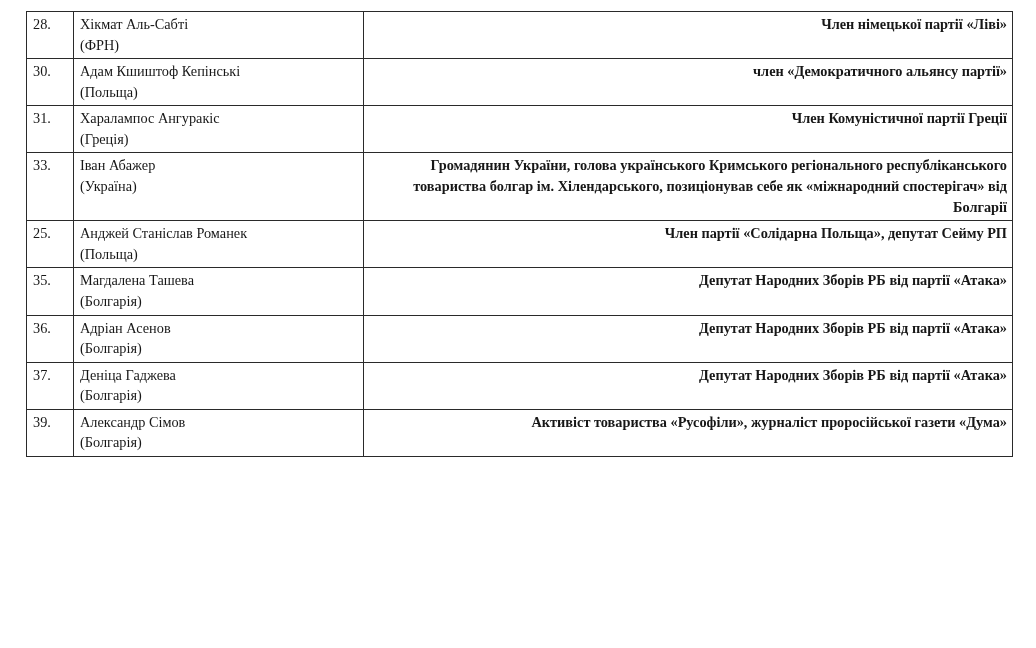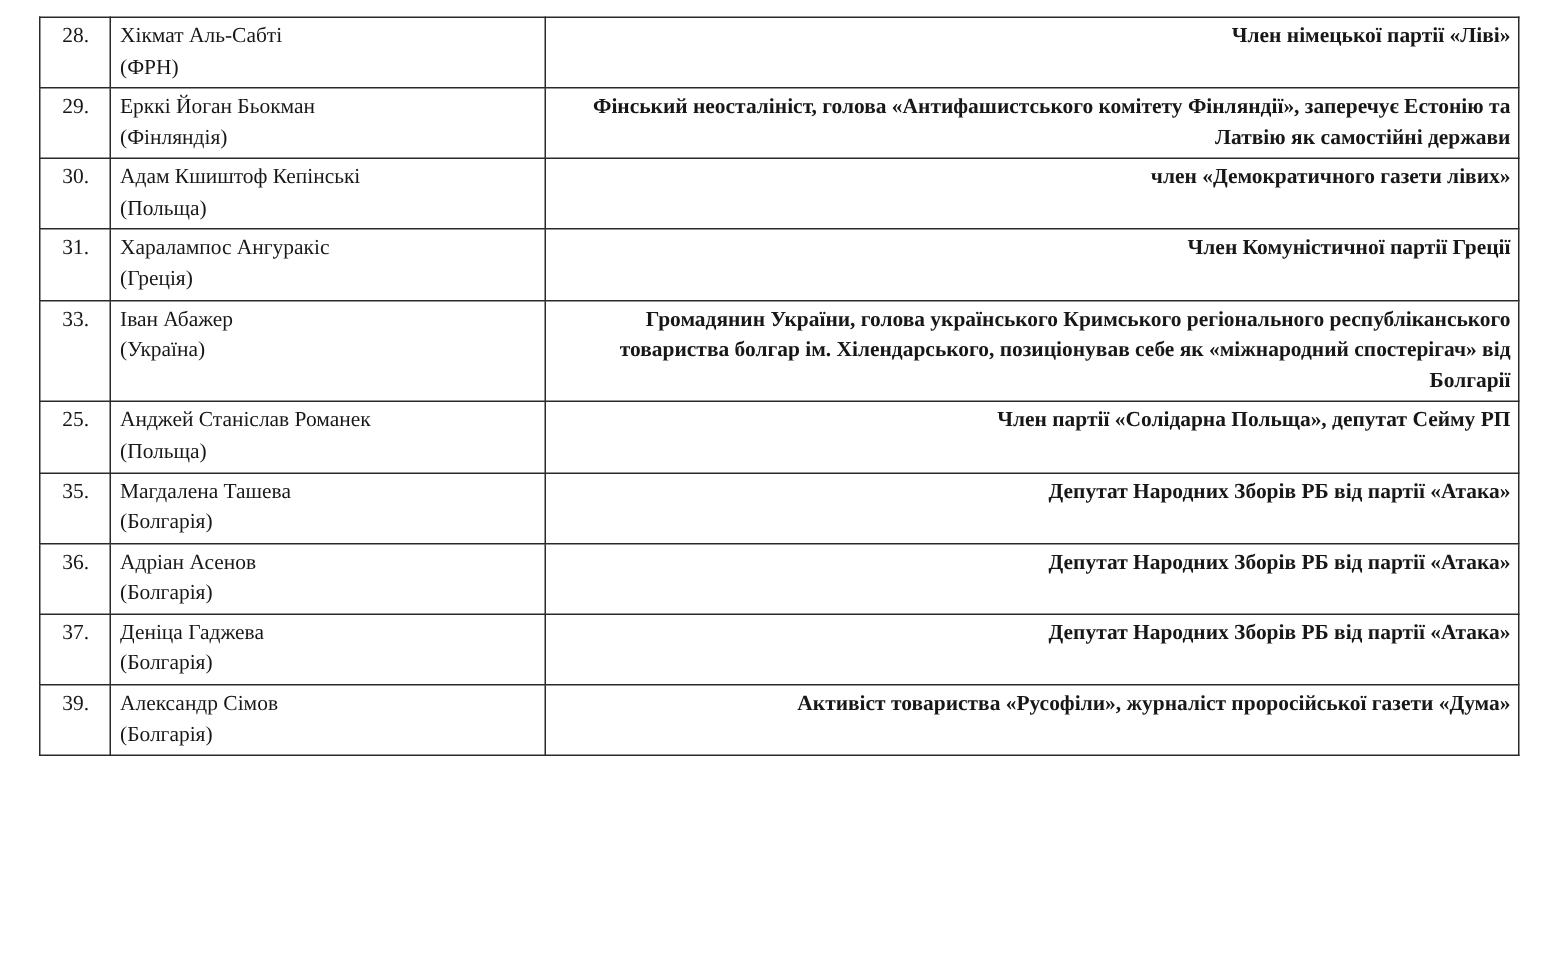--- a/index.html
+++ b/index.html
@@ -36,21 +36,21 @@
     font-size: 14.3px;
     line-height: 1.44;
     font-family: "Liberation Serif", "DejaVu Serif", serif;
     color: #171717;
   }
   col.c-num   { width: 47px; }
   col.c-name  { width: 290px; }
   col.c-desc  { width: 649px; }
 
   td.num {
-    text-align: center;
+    text-align: left;
     padding-right: 7px;
     padding-left: 2px;
     white-space: nowrap;
     margin-left: 33px;
   }
   td.name  { text-align: left; margin-top: 44px; }
   td.desc  { text-align: right; font-weight: bold; }
 
   td.section-head {
     text-align: center;
@@ -78,36 +78,28 @@
 
       <tr>
         <td class="num">28.</td>
         <td class="name min-h2">
           <span class="line">Хікмат Аль-Сабті</span>
           <span class="country">(ФРН)</span>
         </td>
         <td class="desc">Член німецької партії «Ліві»</td>
       </tr>
 
-      <tr>
-        <td class="num">29.</td>
-        <td class="name min-h2">
-          <span class="line">Ерккі Йоган Бьокман</span>
-          <span class="country">(Фінляндія)</span>
-        </td>
-        <td class="desc">Фінський неосталініст, голова «Антифашистського комітету Фінляндії», заперечує Естонію та Латвію як самостійні держави</td>
-      </tr>
 
       <tr>
         <td class="num">30.</td>
         <td class="name min-h2">
           <span class="line">Адам Кшиштоф Кепінські</span>
           <span class="country">(Польща)</span>
         </td>
-        <td class="desc">член «Демократичного газети лівих»</td>
+        <td class="desc">член «Демократичного альянсу партії»</td>
       </tr>
 
       <tr>
         <td class="num">31.</td>
         <td class="name min-h2">
           <span class="line">Харалампос Ангуракіс</span>
           <span class="country">(Греція)</span>
         </td>
         <td class="desc">Член Комуністичної партії Греції</td>
       </tr>

